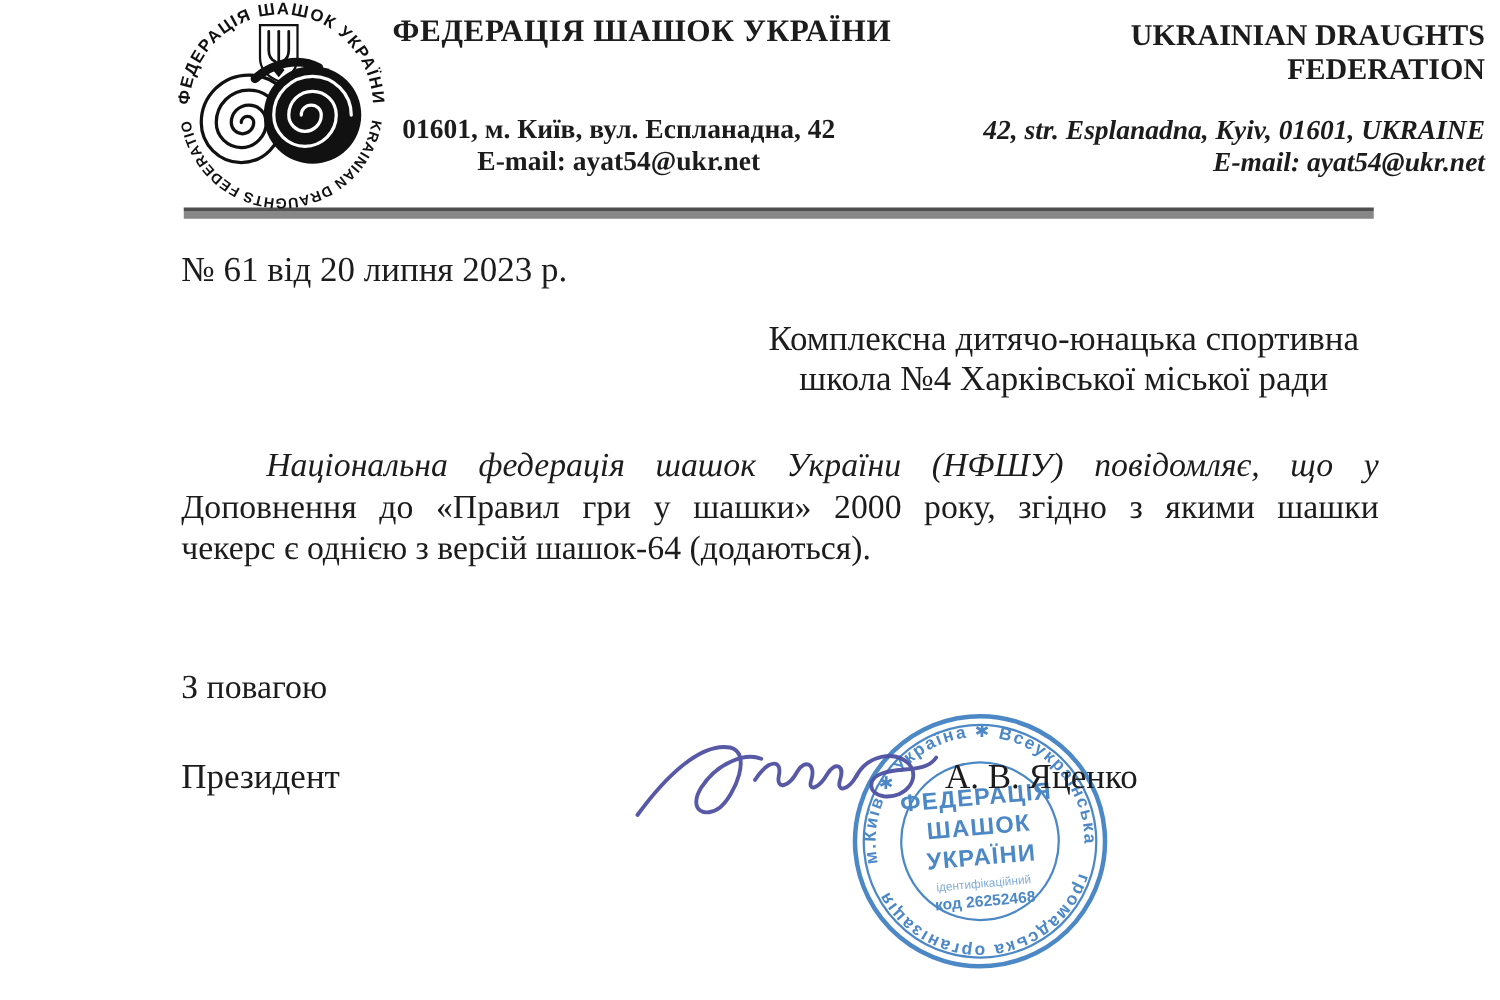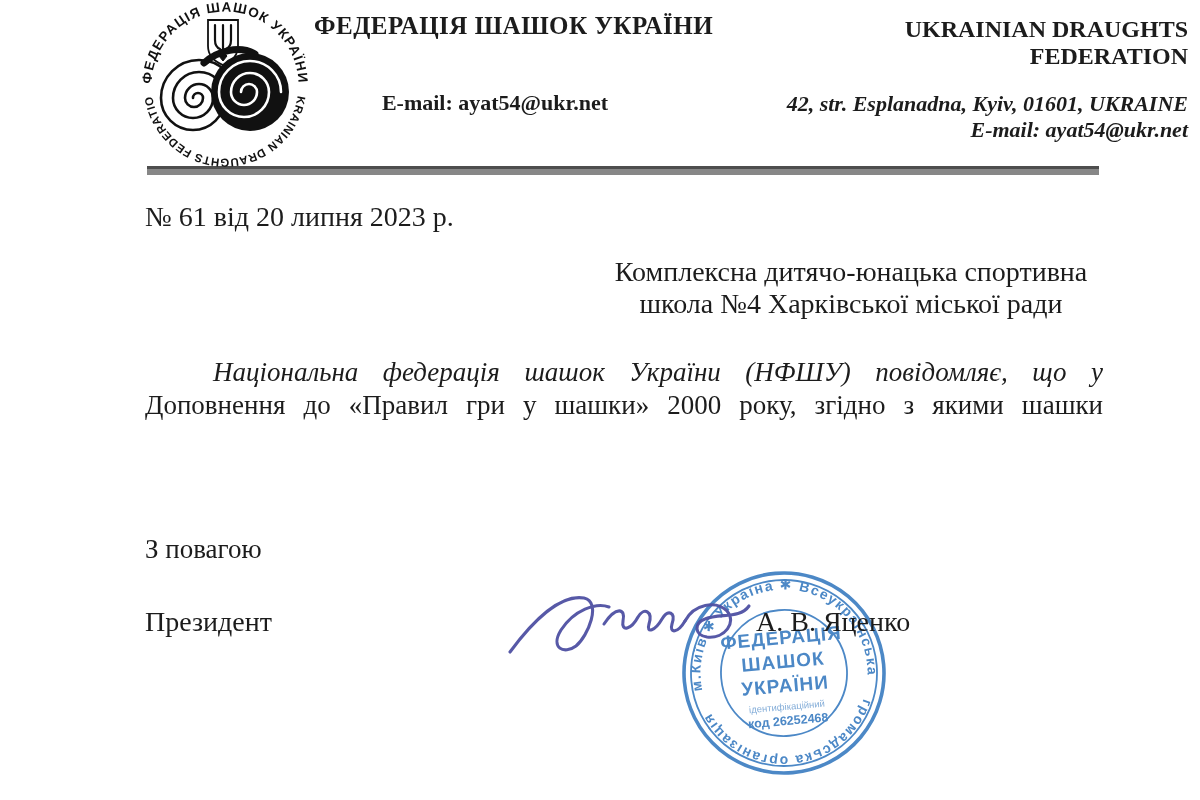--- a/index.html
+++ b/index.html
@@ -71,20 +71,21 @@
       <path d="M 56,7 A 31,31 0 0 0 -6,7 A 25,25 0 0 0 44,7 A 19,19 0 0 0 6,7
                A 13,13 0 0 0 32,7 A 8,8 0 0 0 16,7" fill="none" stroke="#fff" stroke-width="2.6" stroke-linecap="round"></path>
 
       <path d="M -21,-22 C -8,-34 14,-40 30,-31" fill="none" stroke="#111" stroke-width="7" stroke-linecap="round"></path>
     </g>
   </svg>
 
   <div class="abs org-ua">
     <div class="org-ua-title">ФЕДЕРАЦІЯ ШАШОК УКРАЇНИ</div>
     <div class="org-ua-addr">
+      <div>01601, м. Київ, вул. Еспланадна, 42</div>
       <div>E-mail: ayat54@ukr.net</div>
     </div>
   </div>
 
   <div class="abs org-en">
     <div class="org-en-title">
       <div>UKRAINIAN DRAUGHTS</div>
       <div>FEDERATION</div>
     </div>
     <div class="org-en-addr">
@@ -98,20 +99,21 @@
   <div class="abs ref-line">№ 61 від 20 липня 2023 р.</div>
 
   <div class="abs addressee">
     <div>Комплексна дитячо-юнацька спортивна</div>
     <div>школа №4 Харківської міської ради</div>
   </div>
 
   <div class="abs letter-body">
     <div class="jline first">Національна федерація шашок України (НФШУ) повідомляє, що у</div>
     <div class="jline">Доповнення до «Правил гри у шашки» 2000 року, згідно з якими шашки</div>
+    <div class="jline last">чекерс є однією з версій шашок-64 (додаються).</div>
   </div>
 
   <div class="abs closing">З повагою</div>
   <div class="abs signer-title">Президент</div>
   <div class="abs signer-name">А. В. Яценко</div>
 
   <svg class="abs sig-svg" width="252" height="92" viewBox="0 0 252 92">
     <g fill="none" stroke="#4f51a3" stroke-width="3.1" stroke-linecap="round" opacity="0.95">
       <path d="M 6,74 C 28,44 56,16 80,20 C 98,24 84,58 72,68 C 60,77 46,70 57,52 C 70,32 92,24 105,29"></path>
       <path d="M 100,46 C 112,28 122,30 119,43 C 117,54 127,52 134,39 C 140,29 149,33 145,46 C 142,56 151,53 158,41 C 164,31 172,34 168,46 C 165,56 174,55 181,43"></path>

